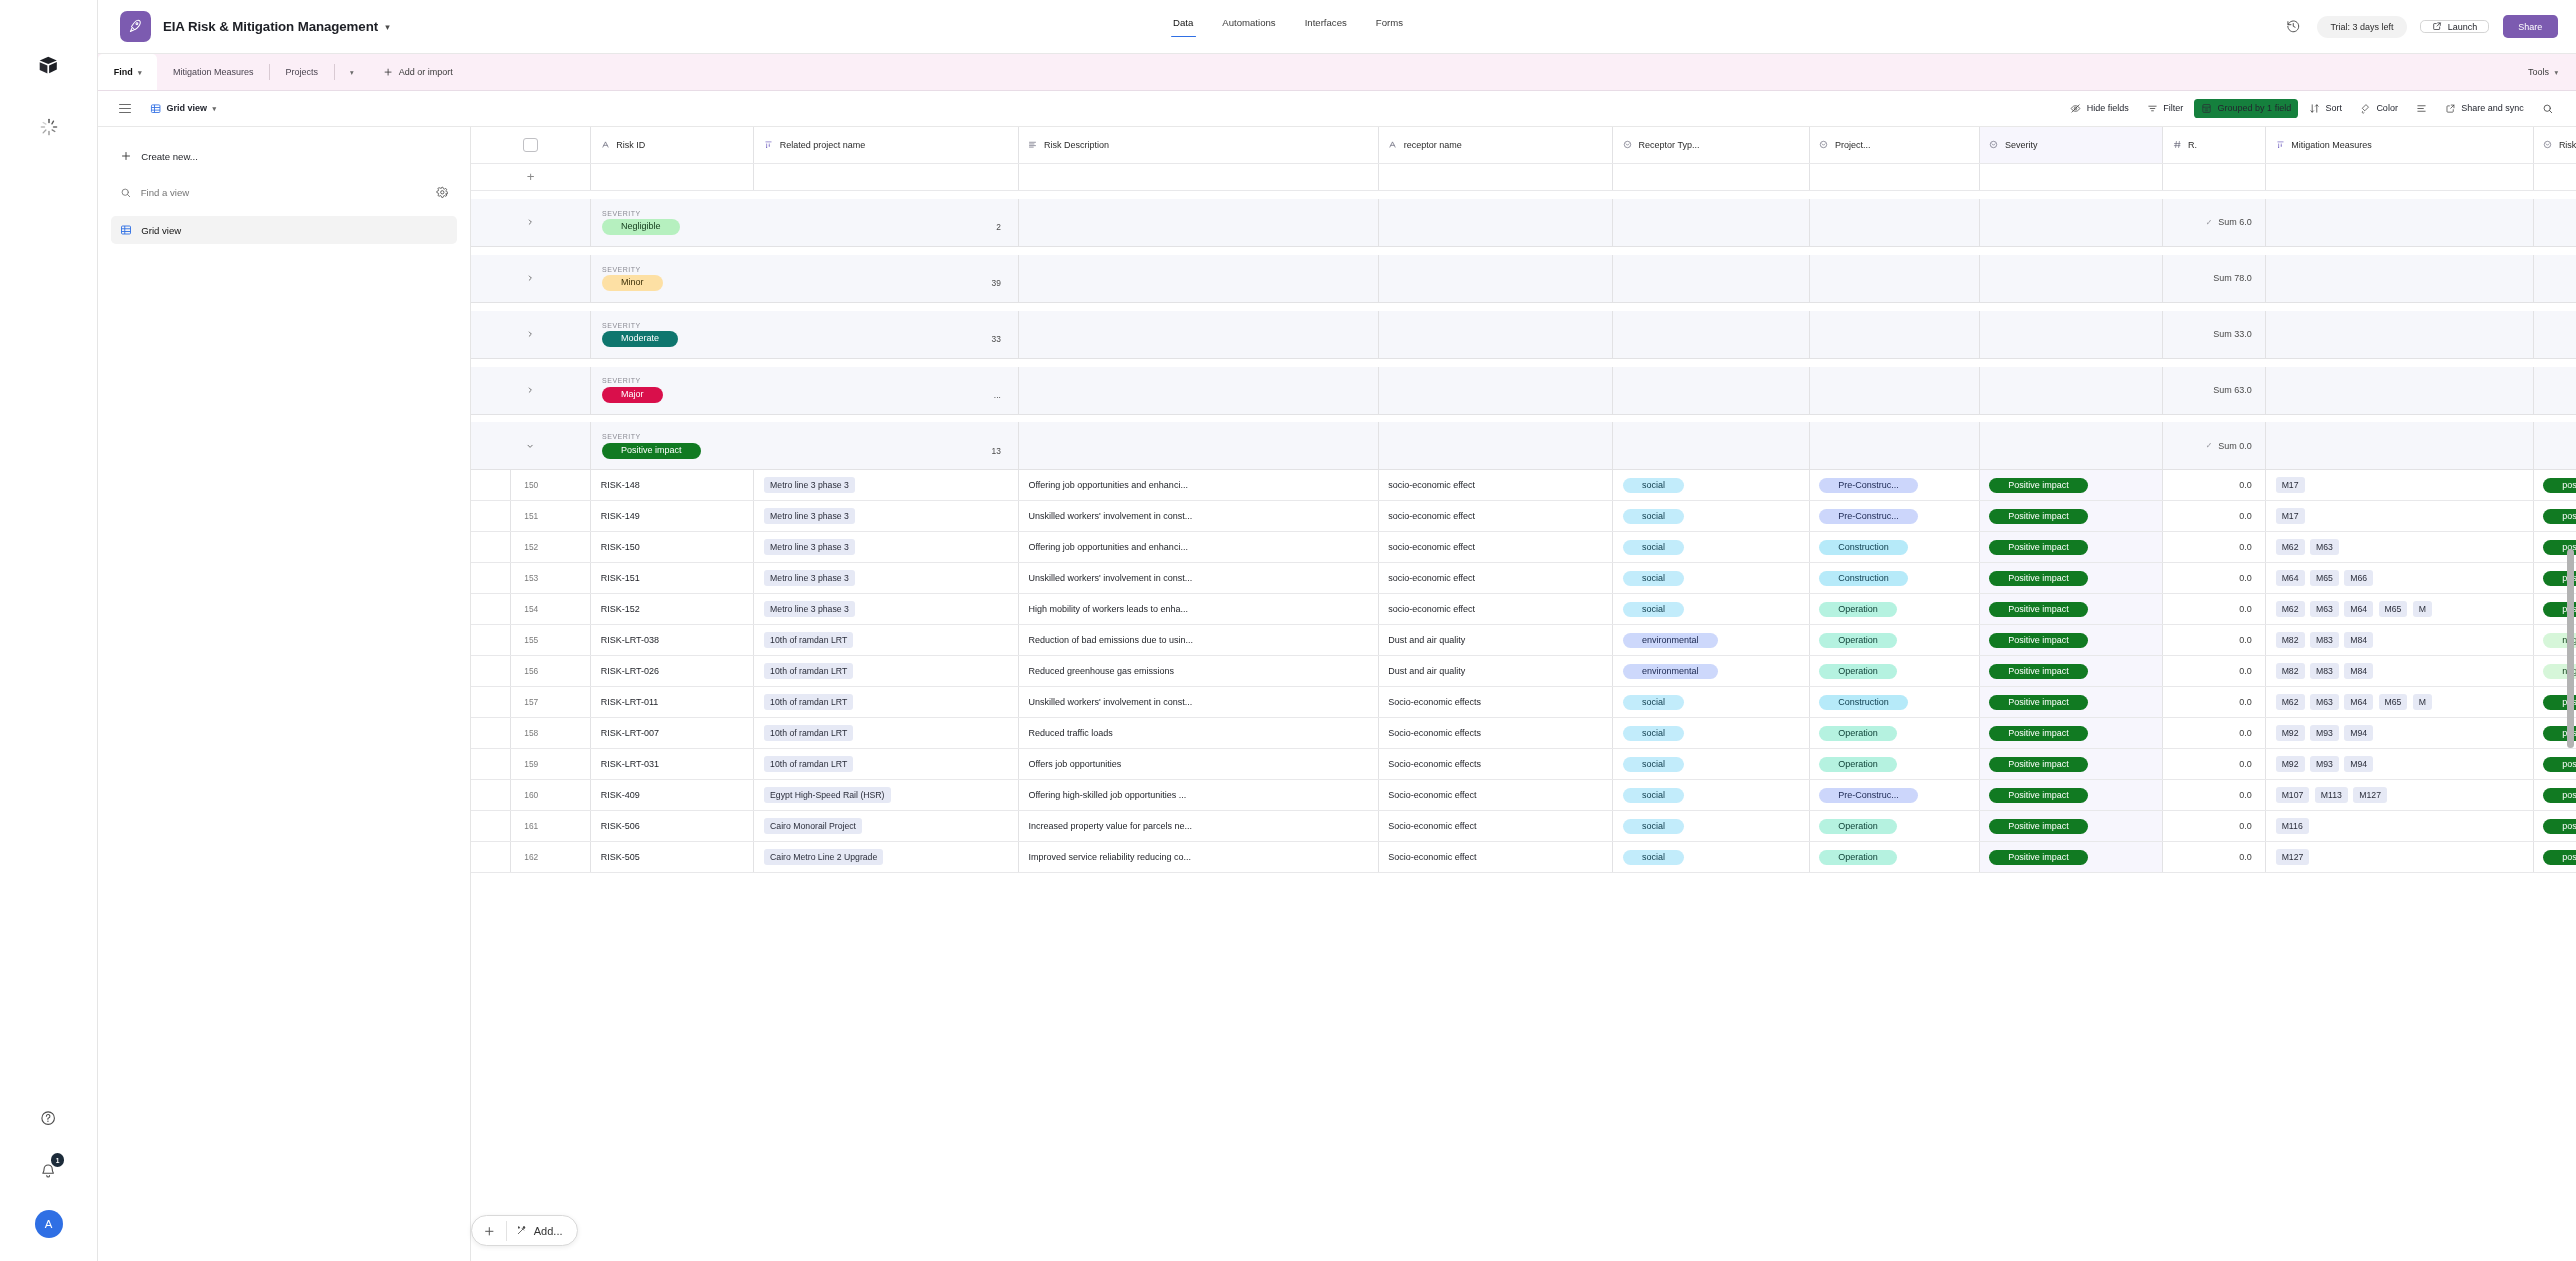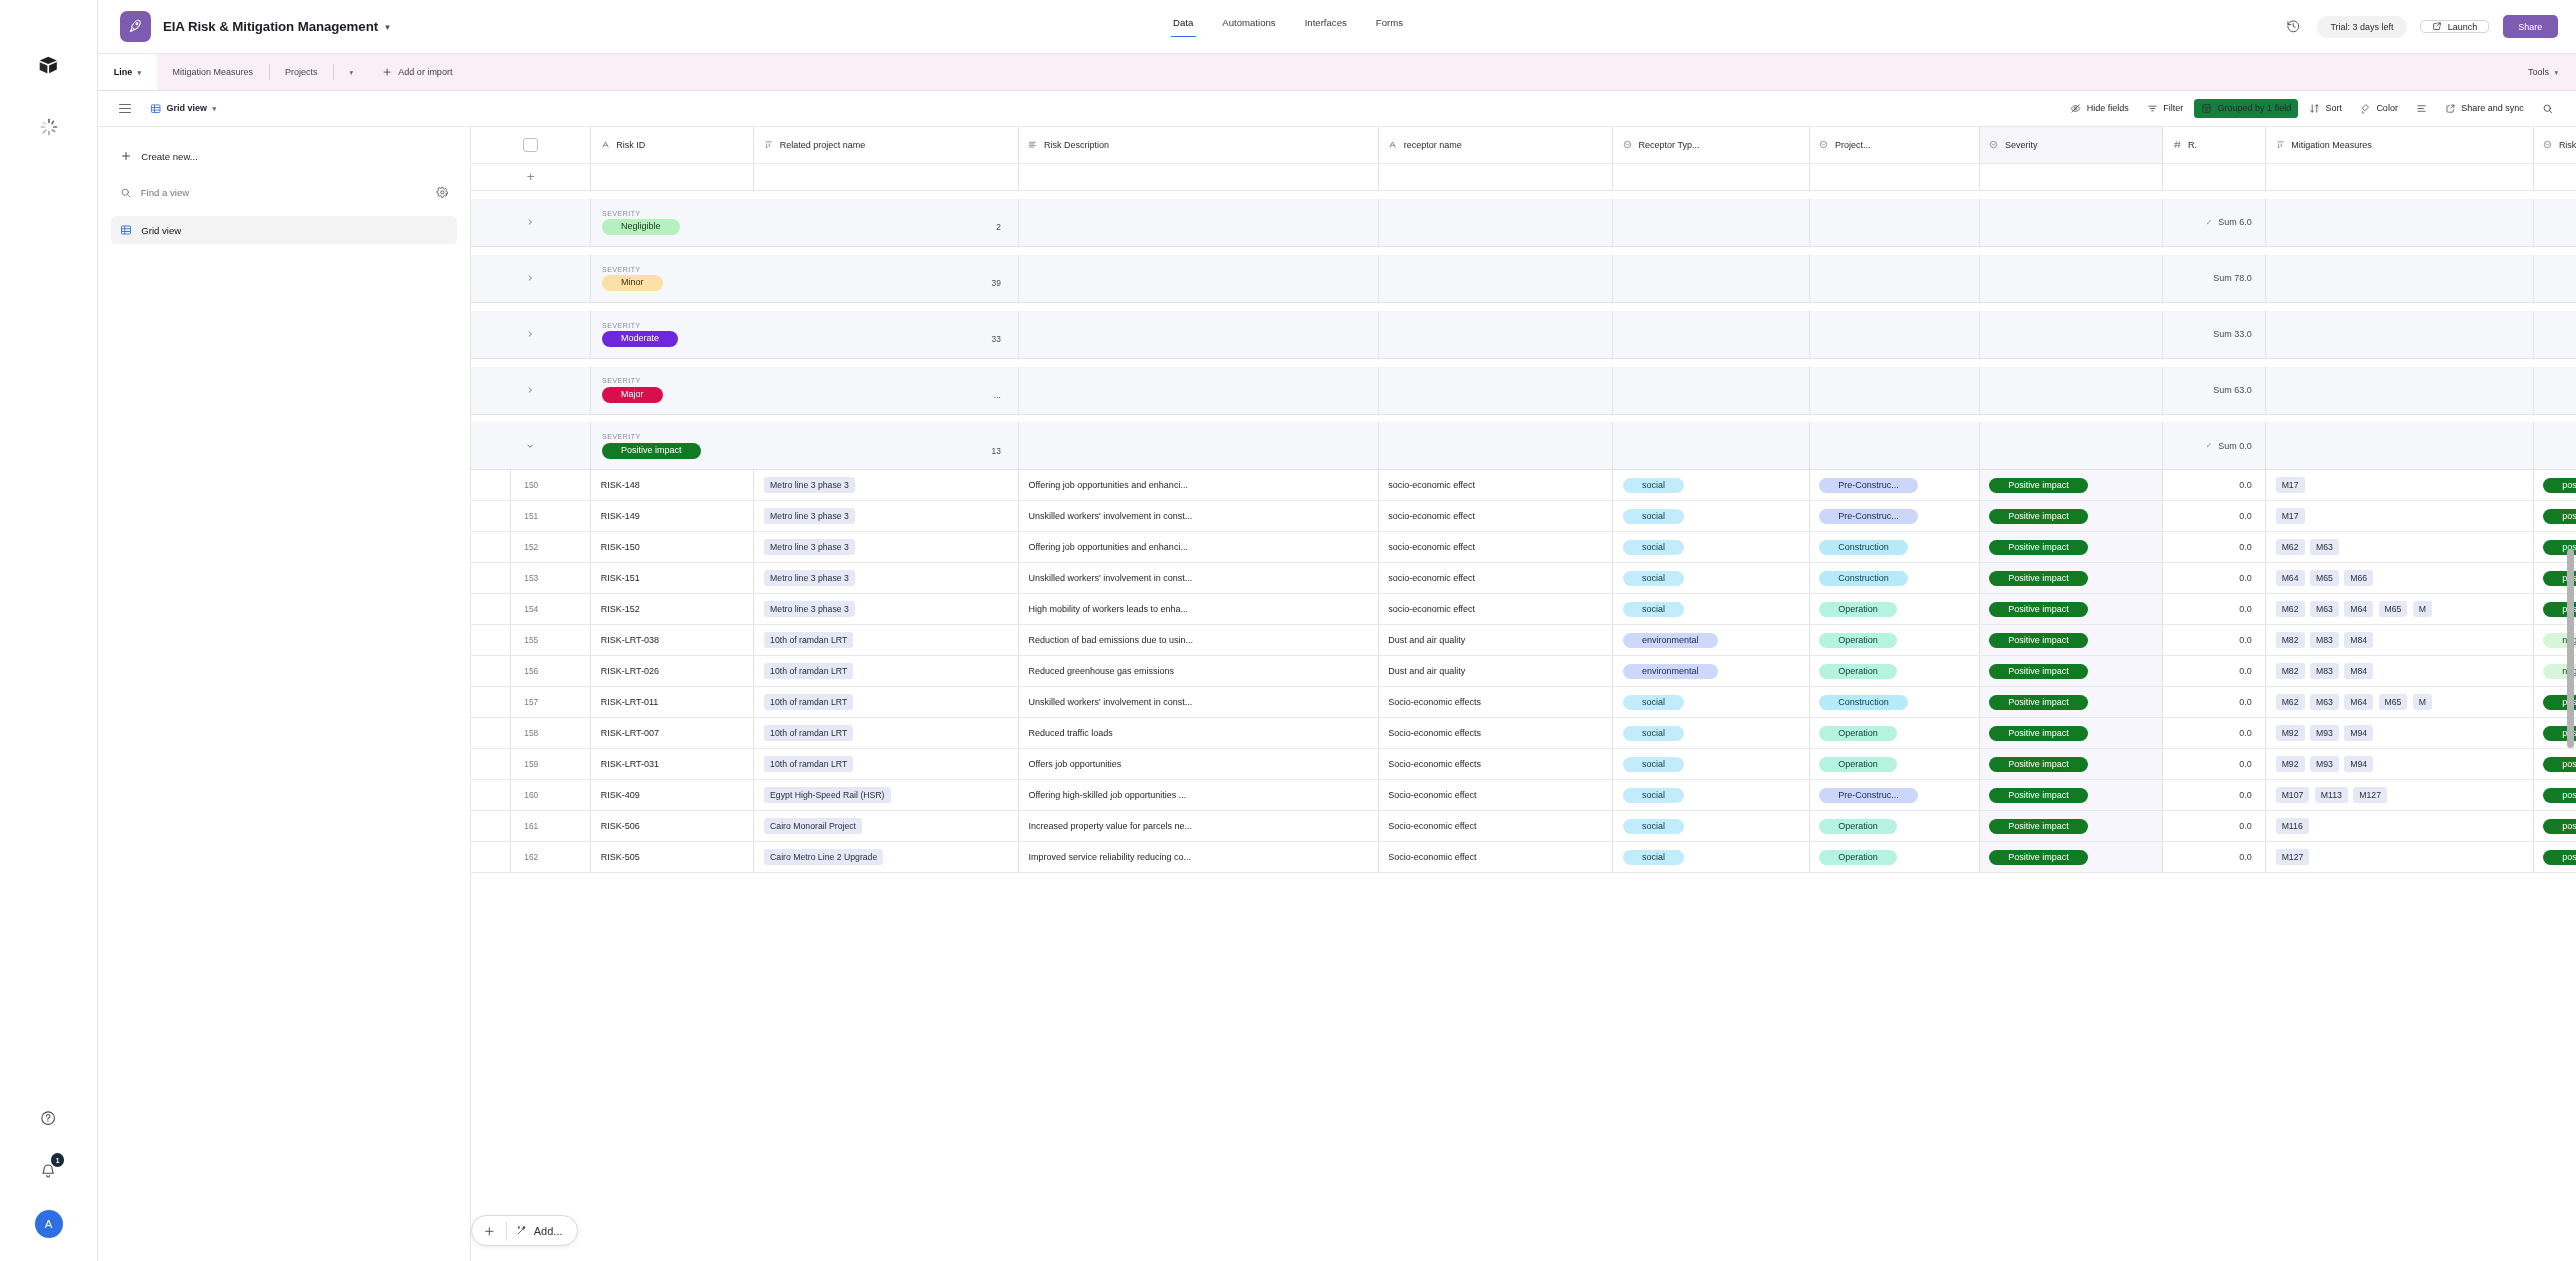--- a/index.html
+++ b/index.html
@@ -166,21 +166,21 @@
   .g-field { font-size:7px; letter-spacing:0.5px; color:#8b8b94; text-transform:uppercase; margin-bottom:2.4px; }
   .g-badgerow { display:flex;align-items:center; }
   .g-count { margin-left:auto; font-size:8.4px; color:#4a4a4a; padding-right:6px; }
   .g-sum { display:flex;align-items:center;justify-content:flex-end;gap:6px;height:47px;padding-right:13.3px;font-size:9px;color:#4a4a4a; }
   .g-sum .tick { color:#9a9aa2; font-size:7.8px; }
 
   
   .pill { display:inline-flex;align-items:center;border-radius:8.4px;padding:3px 19px;font-size:9px;line-height:1.1;white-space:nowrap; }
   .pill-negligible { background:#b6f0bf; color:#123a1a; }
   .pill-minor { background:#fde0a4; color:#3d3108; }
-  .pill-moderate { background:#6d28d9; color:#fff; }
+  .pill-moderate { background:#0f766e; color:#fff; }
   .pill-major { background:#d90f4b; color:#fff; }
   .pill-positive-dark { background:#117a22; color:#fff; }
   .pill-negligible-light { background:#d6f6d9; color:#0f3d18; }
   .pill-social { background:#c2ecfb; color:#0d3b4b; }
   .pill-env { background:#cdd8fb; color:#19264f; }
   .pill-preconstr { background:#ccd6fb; color:#1b2752; }
   .pill-construction { background:#b6eaf9; color:#0d3c4c; }
   .pill-operation { background:#b5f2e0; color:#0b3d33; }
   .pill-link { background:#e6e9f5; color:#2a2d3a; border-radius:3px; padding:3px 6px; font-size:8.7px; }
   .mit-cell { display:flex;align-items:center;gap:5.4px;padding:0 9.6px;height:30px;overflow:hidden; }
@@ -297,21 +297,21 @@
             </svg>
           </span>
           <span>Launch</span>
         </div>
         <div class="share-btn">Share</div>
       </div>
     </div>
 
     <div class="tabstrip">
       <div class="tab active">
-        <span>Line</span>
+        <span>Find</span>
         <span class="tab-caret">▾</span>
       </div>
       <div class="tab">
         <span>Mitigation Measures</span>
       </div>
       <div class="tab-div"></div>
       <div class="tab">
         <span>Projects</span>
       </div>
       <div class="tab-div"></div>

